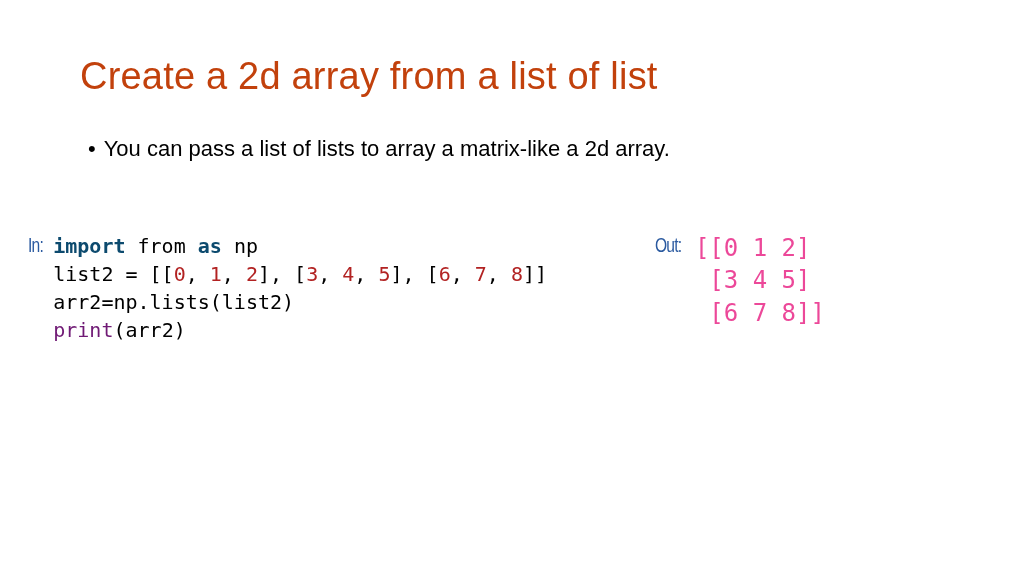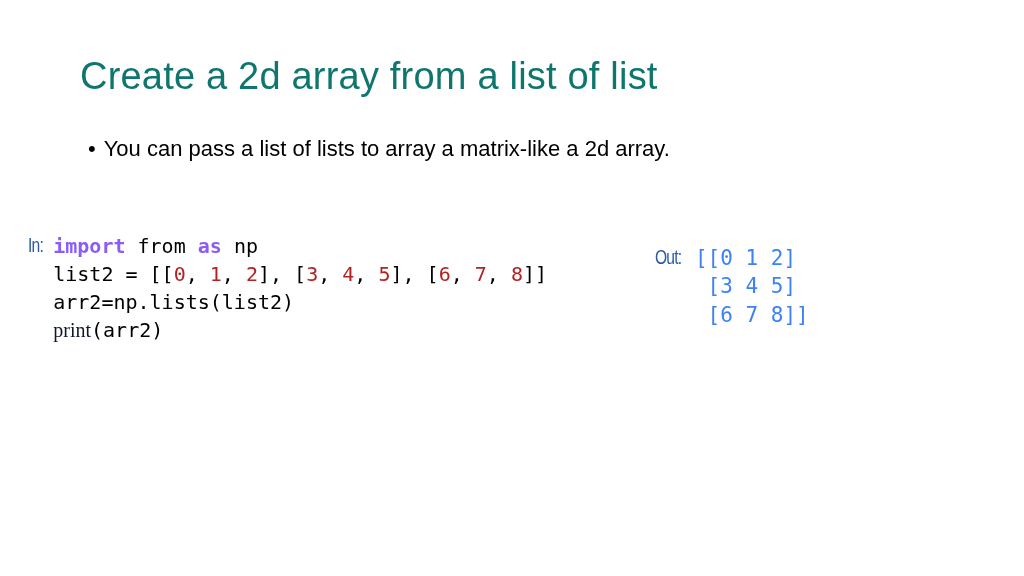--- a/index.html
+++ b/index.html
@@ -8,21 +8,21 @@
       height: 576px;
       background: #ffffff;
       font-family: "Segoe UI", "Helvetica Neue", Arial, sans-serif;
       color: #000000;
       padding: 55px 80px 0 80px;
       position: relative;
     }
     .title {
       font-size: 38px;
       font-weight: 400;
-      color: #0f766e;
+      color: #c2410c;
       margin-bottom: 38px;
       letter-spacing: 0.2px;
     }
     .bullet-row {
       display: flex;
       align-items: baseline;
       font-size: 22px;
       color: #000;
       margin-bottom: 70px;
       margin-left: 8px;
@@ -55,33 +55,33 @@
       color: #000;
     }
     .code-in {
       margin-left: -2px;
     }
     .out-group {
       display: flex;
       align-items: flex-start;
       gap: 6px;
       margin-left: 100px;
-      margin-top: 12px;
+      margin-top: 0;
     }
     .code-out {
       font-family: "DejaVu Sans Mono", "Consolas", "Courier New", monospace;
-      font-size: 21px;
+      font-size: 24px;
       line-height: 1.35;
       white-space: pre;
-      color: #3b82f6;
+      color: #ec4899;
       font-weight: 500;
     }
-    .kw { color: #8b5cf6; font-weight: bold; }
+    .kw { color: #0c4a6e; font-weight: bold; }
     .num { color: #b22222; }
-    .fn { color: #0f172a; font-family: Liberation Serif, serif; }
+    .fn { color: #701a75; }
   </style>
 </head>
 <body>
 
 <h1 class="title">Create a 2d array from a list of list</h1>
 
 <div class="bullet-row">
   <span class="bullet-dot">•</span>
   <span>You can pass a list of lists to array a matrix-like a 2d array.</span>
 </div>

